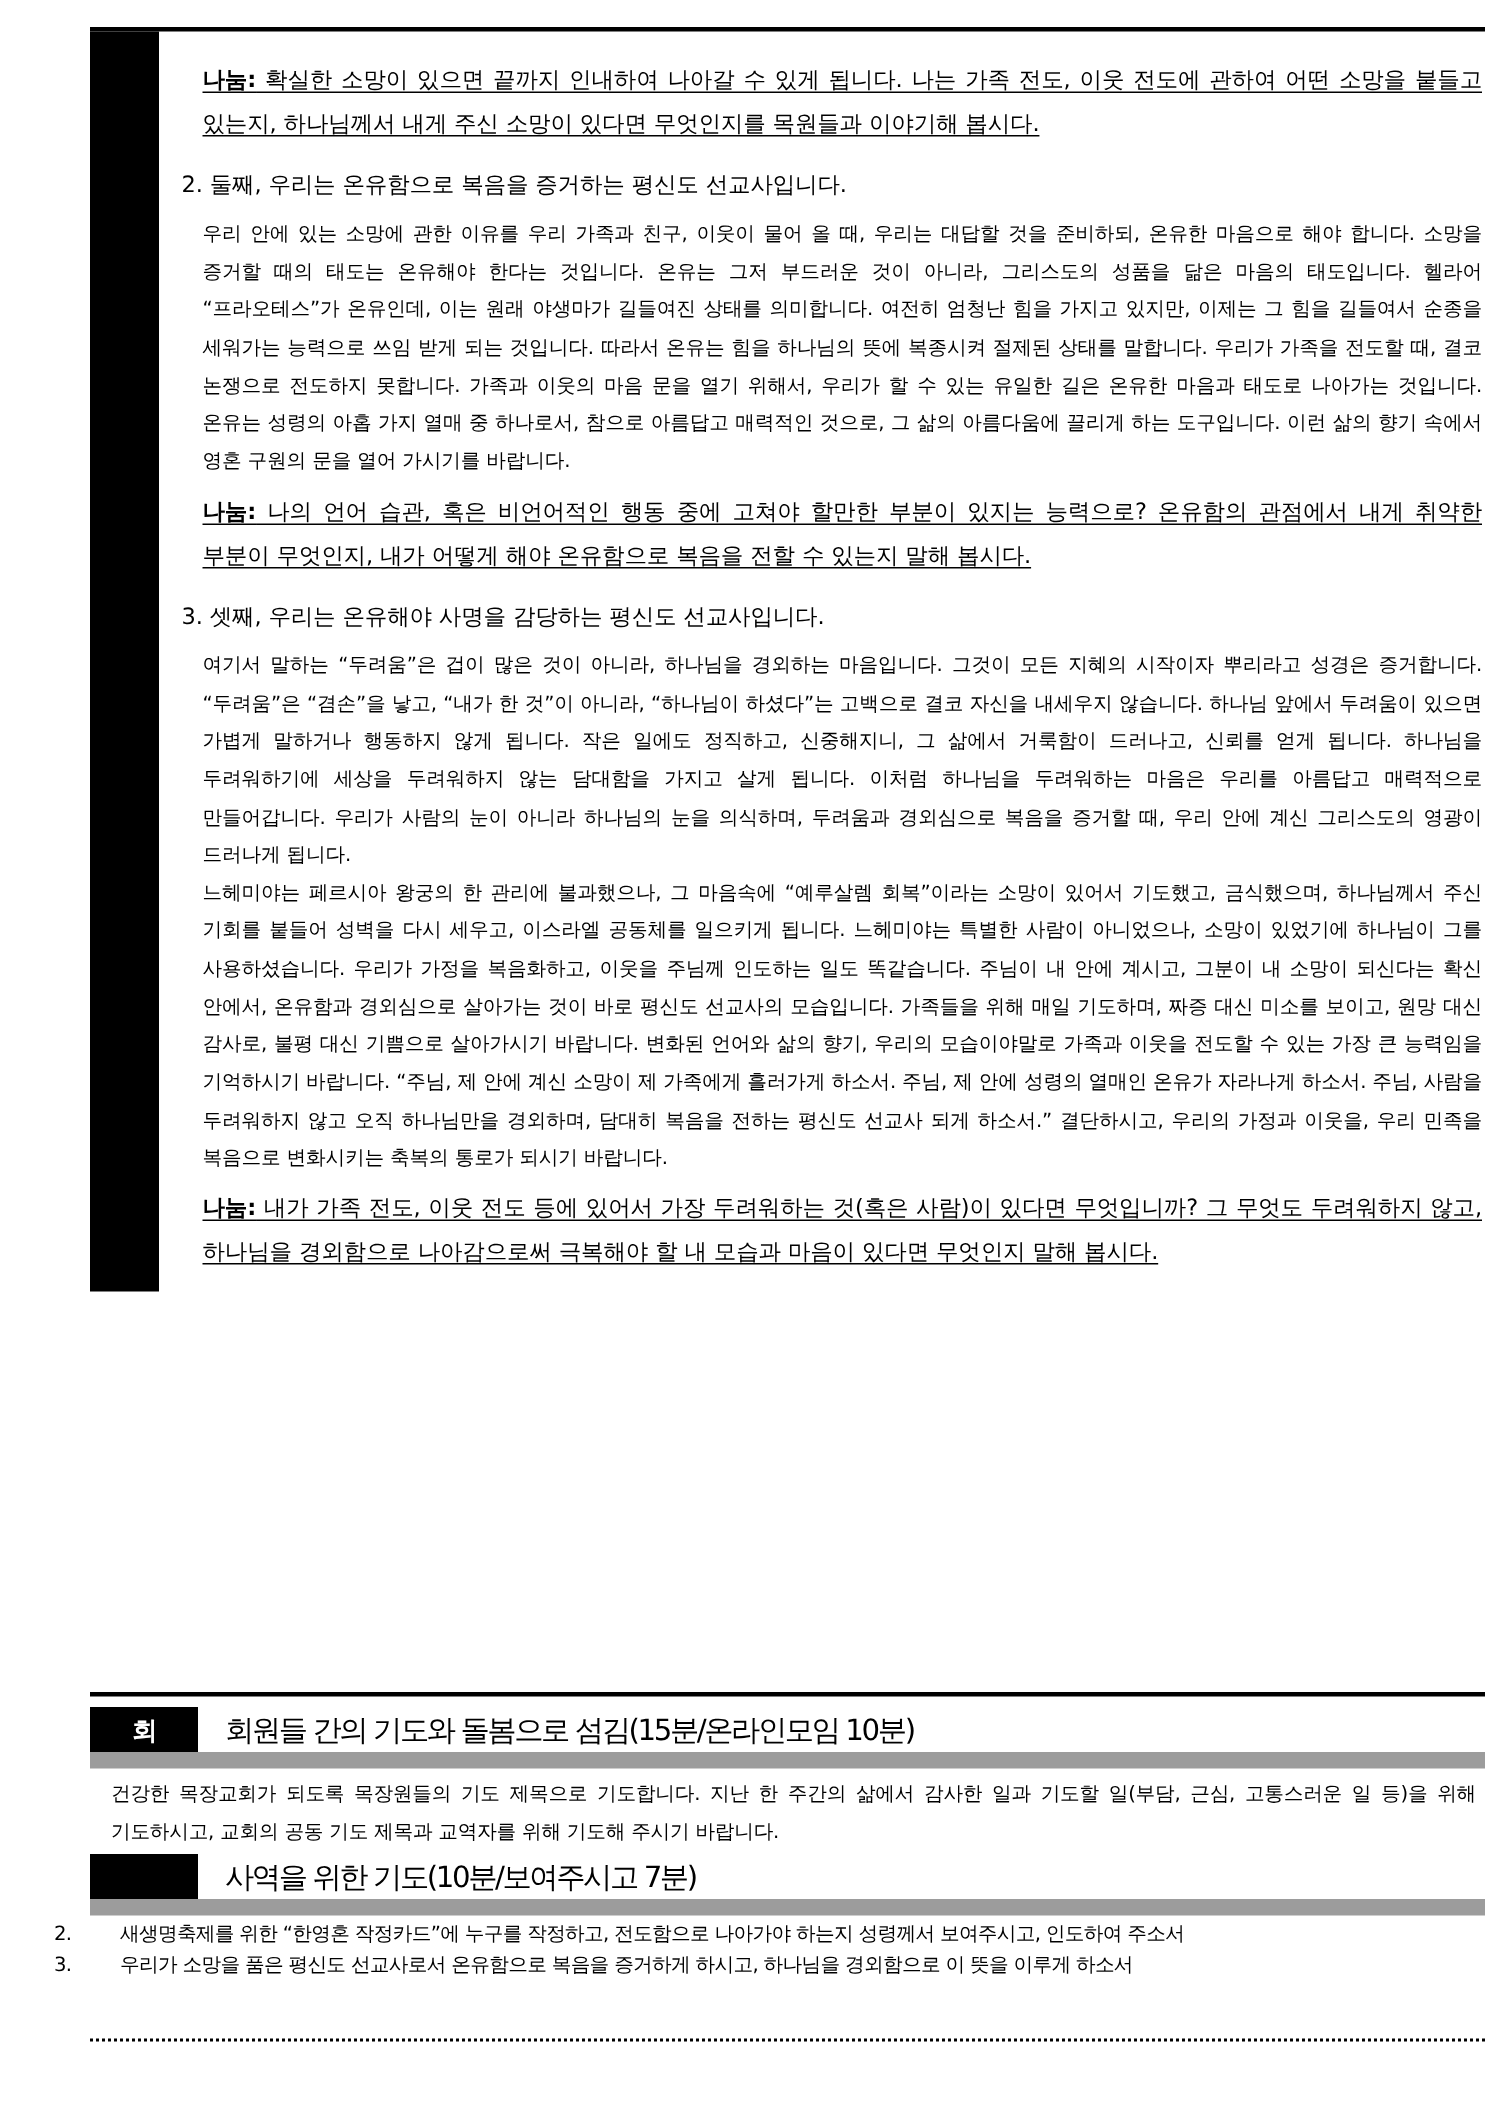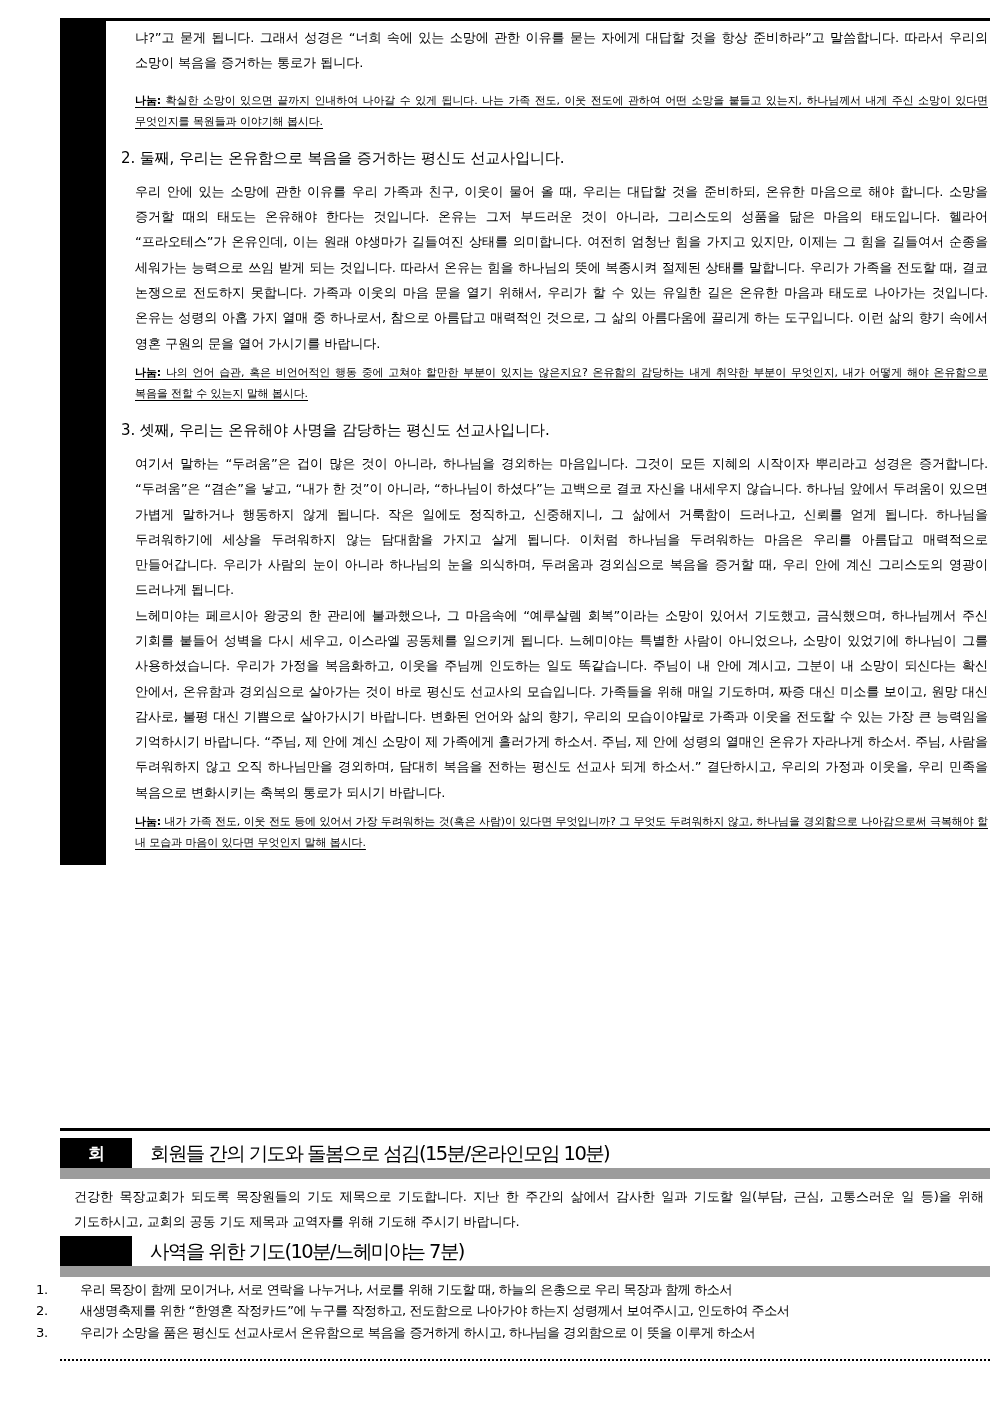--- a/index.html
+++ b/index.html
@@ -58,21 +58,21 @@
     text-justify: inter-character;
     text-indent: 0;
     letter-spacing: -0.1px;
     word-break: keep-all;
   }
   .para.indent {
     padding-left: 14px;
   }
 
   .share {
-    font-size: 11px;
+    font-size: 15px;
     line-height: 1.93;
     text-align: justify;
     text-justify: inter-character;
     text-decoration: underline;
     text-underline-offset: 3px;
     letter-spacing: -0.1px;
     word-break: keep-all;
     padding-left: 14px;
     margin-top: 6px;
     margin-bottom: 6px;
@@ -181,31 +181,30 @@
 
 <div class="page">
 
   <div class="body-block">
     <div class="body-inner">
 
       <div class="gutter-bar"></div>
 
       <div class="body-content">
 
-        <p class="para indent">냐?”고 묻게 됩니다. 그래서 성경은 “너희 속에 있는 소망에 관한 이유를 묻는 자에게 대답할 것을 항상 준비하라”고 말씀합니다. 따라서 우리의 소망이 복음을 증거하는 통로가 됩니다.</p>
 
         <div class="gap"></div>
 
         <p class="share"><span class="lead">나눔:</span><span> 확실한 소망이 있으면 끝까지 인내하여 나아갈 수 있게 됩니다. 나는 가족 전도, 이웃 전도에 관하여 어떤 소망을 붙들고 있는지, 하나님께서 내게 주신 소망이 있다면 무엇인지를 목원들과 이야기해 봅시다.</span></p>
 
         <p class="numitem"><span>2.</span>&nbsp;<span>둘째, 우리는 온유함으로 복음을 증거하는 평신도 선교사입니다.</span></p>
 
         <p class="para indent">우리 안에 있는 소망에 관한 이유를 우리 가족과 친구, 이웃이 물어 올 때, 우리는 대답할 것을 준비하되, 온유한 마음으로 해야 합니다. 소망을 증거할 때의 태도는 온유해야 한다는 것입니다. 온유는 그저 부드러운 것이 아니라, 그리스도의 성품을 닮은 마음의 태도입니다. 헬라어 “프라오테스”가 온유인데, 이는 원래 야생마가 길들여진 상태를 의미합니다. 여전히 엄청난 힘을 가지고 있지만, 이제는 그 힘을 길들여서 순종을 세워가는 능력으로 쓰임 받게 되는 것입니다. 따라서 온유는 힘을 하나님의 뜻에 복종시켜 절제된 상태를 말합니다. 우리가 가족을 전도할 때, 결코 논쟁으로 전도하지 못합니다. 가족과 이웃의 마음 문을 열기 위해서, 우리가 할 수 있는 유일한 길은 온유한 마음과 태도로 나아가는 것입니다. 온유는 성령의 아홉 가지 열매 중 하나로서, 참으로 아름답고 매력적인 것으로, 그 삶의 아름다움에 끌리게 하는 도구입니다. 이런 삶의 향기 속에서 영혼 구원의 문을 열어 가시기를 바랍니다.</p>
 
-        <p class="share"><span class="lead">나눔:</span><span> 나의 언어 습관, 혹은 비언어적인 행동 중에 고쳐야 할만한 부분이 있지는 않은지요? 온유함의 감당하는 내게 취약한 부분이 무엇인지, 내가 어떻게 해야 온유함으로 복음을 전할 수 있는지 말해 봅시다.</span></p>
+        <p class="share"><span class="lead">나눔:</span><span> 나의 언어 습관, 혹은 비언어적인 행동 중에 고쳐야 할만한 부분이 있지는 능력으로? 온유함의 관점에서 내게 취약한 부분이 무엇인지, 내가 어떻게 해야 온유함으로 복음을 전할 수 있는지 말해 봅시다.</span></p>
 
         <p class="numitem"><span>3.</span>&nbsp;<span>셋째, 우리는 온유해야 사명을 감당하는 평신도 선교사입니다.</span></p>
 
         <p class="para indent">여기서 말하는 “두려움”은 겁이 많은 것이 아니라, 하나님을 경외하는 마음입니다. 그것이 모든 지혜의 시작이자 뿌리라고 성경은 증거합니다. “두려움”은 “겸손”을 낳고, “내가 한 것”이 아니라, “하나님이 하셨다”는 고백으로 결코 자신을 내세우지 않습니다. 하나님 앞에서 두려움이 있으면 가볍게 말하거나 행동하지 않게 됩니다. 작은 일에도 정직하고, 신중해지니, 그 삶에서 거룩함이 드러나고, 신뢰를 얻게 됩니다. 하나님을 두려워하기에 세상을 두려워하지 않는 담대함을 가지고 살게 됩니다. 이처럼 하나님을 두려워하는 마음은 우리를 아름답고 매력적으로 만들어갑니다. 우리가 사람의 눈이 아니라 하나님의 눈을 의식하며, 두려움과 경외심으로 복음을 증거할 때, 우리 안에 계신 그리스도의 영광이 드러나게 됩니다.</p>
 
         <p class="para indent tight">느헤미야는 페르시아 왕궁의 한 관리에 불과했으나, 그 마음속에 “예루살렘 회복”이라는 소망이 있어서 기도했고, 금식했으며, 하나님께서 주신 기회를 붙들어 성벽을 다시 세우고, 이스라엘 공동체를 일으키게 됩니다. 느헤미야는 특별한 사람이 아니었으나, 소망이 있었기에 하나님이 그를 사용하셨습니다. 우리가 가정을 복음화하고, 이웃을 주님께 인도하는 일도 똑같습니다. 주님이 내 안에 계시고, 그분이 내 소망이 되신다는 확신 안에서, 온유함과 경외심으로 살아가는 것이 바로 평신도 선교사의 모습입니다. 가족들을 위해 매일 기도하며, 짜증 대신 미소를 보이고, 원망 대신 감사로, 불평 대신 기쁨으로 살아가시기 바랍니다. 변화된 언어와 삶의 향기, 우리의 모습이야말로 가족과 이웃을 전도할 수 있는 가장 큰 능력임을 기억하시기 바랍니다. “주님, 제 안에 계신 소망이 제 가족에게 흘러가게 하소서. 주님, 제 안에 성령의 열매인 온유가 자라나게 하소서. 주님, 사람을 두려워하지 않고 오직 하나님만을 경외하며, 담대히 복음을 전하는 평신도 선교사 되게 하소서.” 결단하시고, 우리의 가정과 이웃을, 우리 민족을 복음으로 변화시키는 축복의 통로가 되시기 바랍니다.</p>
 
         <p class="share"><span class="lead">나눔:</span><span> 내가 가족 전도, 이웃 전도 등에 있어서 가장 두려워하는 것(혹은 사람)이 있다면 무엇입니까? 그 무엇도 두려워하지 않고, 하나님을 경외함으로 나아감으로써 극복해야 할 내 모습과 마음이 있다면 무엇인지 말해 봅시다.</span></p>
 
       </div>
@@ -216,26 +215,25 @@
 
     <div class="sec-head">
       <div class="sec-badge">회</div>
       <div class="sec-title">회원들 간의 기도와 돌봄으로 섬김(15분/온라인모임 10분)</div>
     </div>
     <div class="sec-rule"></div>
     <div class="sec-body">건강한 목장교회가 되도록 목장원들의 기도 제목으로 기도합니다. 지난 한 주간의 삶에서 감사한 일과 기도할 일(부담, 근심, 고통스러운 일 등)을 위해 기도하시고, 교회의 공동 기도 제목과 교역자를 위해 기도해 주시기 바랍니다.</div>
 
     <div class="sec-head">
       <div class="sec-badge blank"></div>
-      <div class="sec-title">사역을 위한 기도(10분/느헤미야는 7분)</div>
+      <div class="sec-title">사역을 위한 기도(10분/보여주시고 7분)</div>
     </div>
     <div class="sec-rule"></div>
 
     <ul class="prayer-list">
-      <li><span class="num">1.</span><span>우리 목장이 함께 모이거나, 서로 연락을 나누거나, 서로를 위해 기도할 때, 하늘의 은총으로 우리 목장과 함께 하소서</span></li>
       <li><span class="num">2.</span><span>새생명축제를 위한 “한영혼 작정카드”에 누구를 작정하고, 전도함으로 나아가야 하는지 성령께서 보여주시고, 인도하여 주소서</span></li>
       <li><span class="num">3.</span><span>우리가 소망을 품은 평신도 선교사로서 온유함으로 복음을 증거하게 하시고, 하나님을 경외함으로 이 뜻을 이루게 하소서</span></li>
     </ul>
   </div>
 
   <div class="dotted-bottom"></div>
 
 </div>
 
 </body></html>

